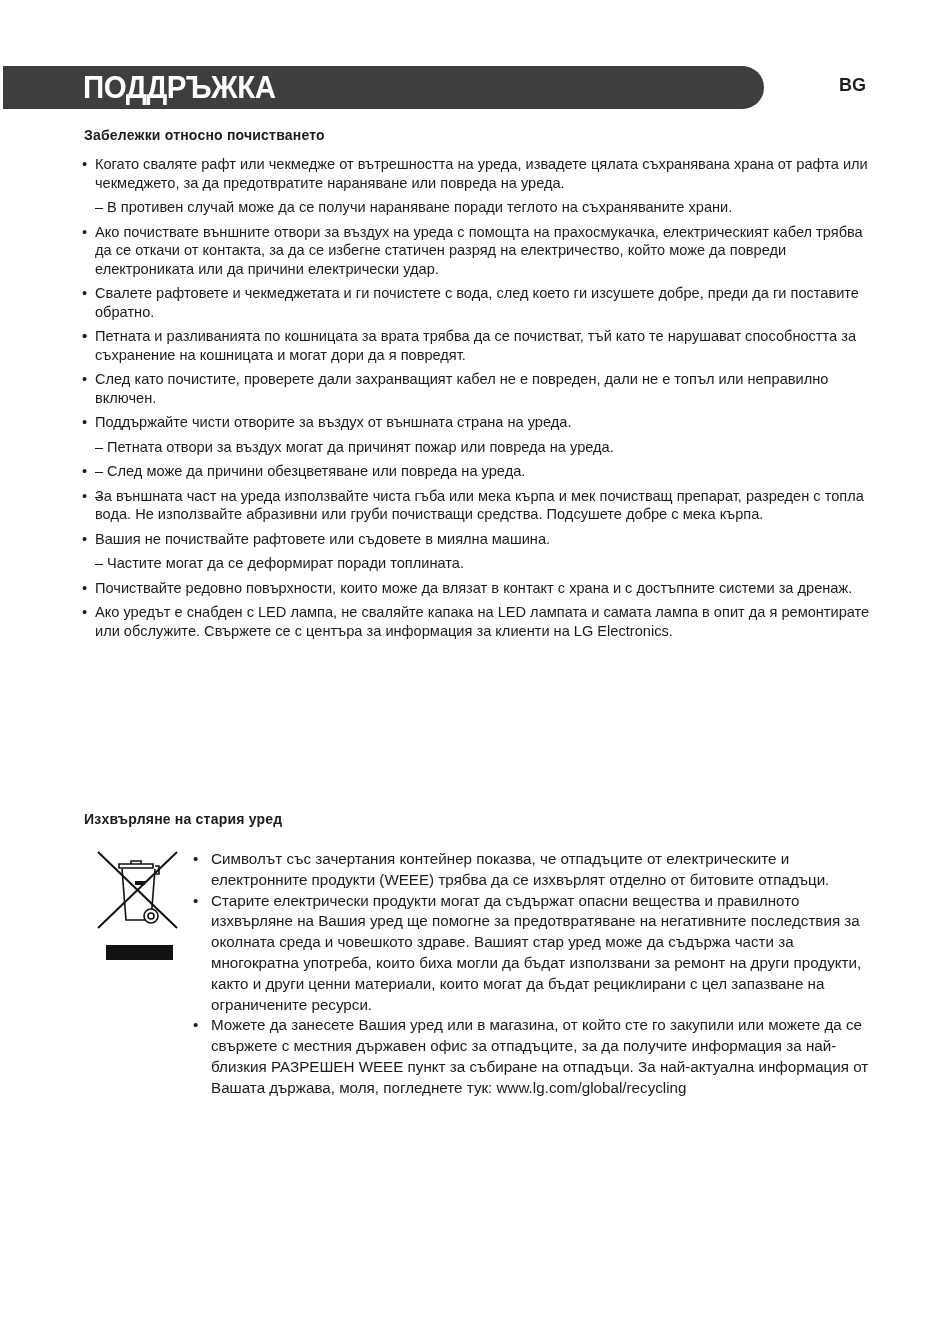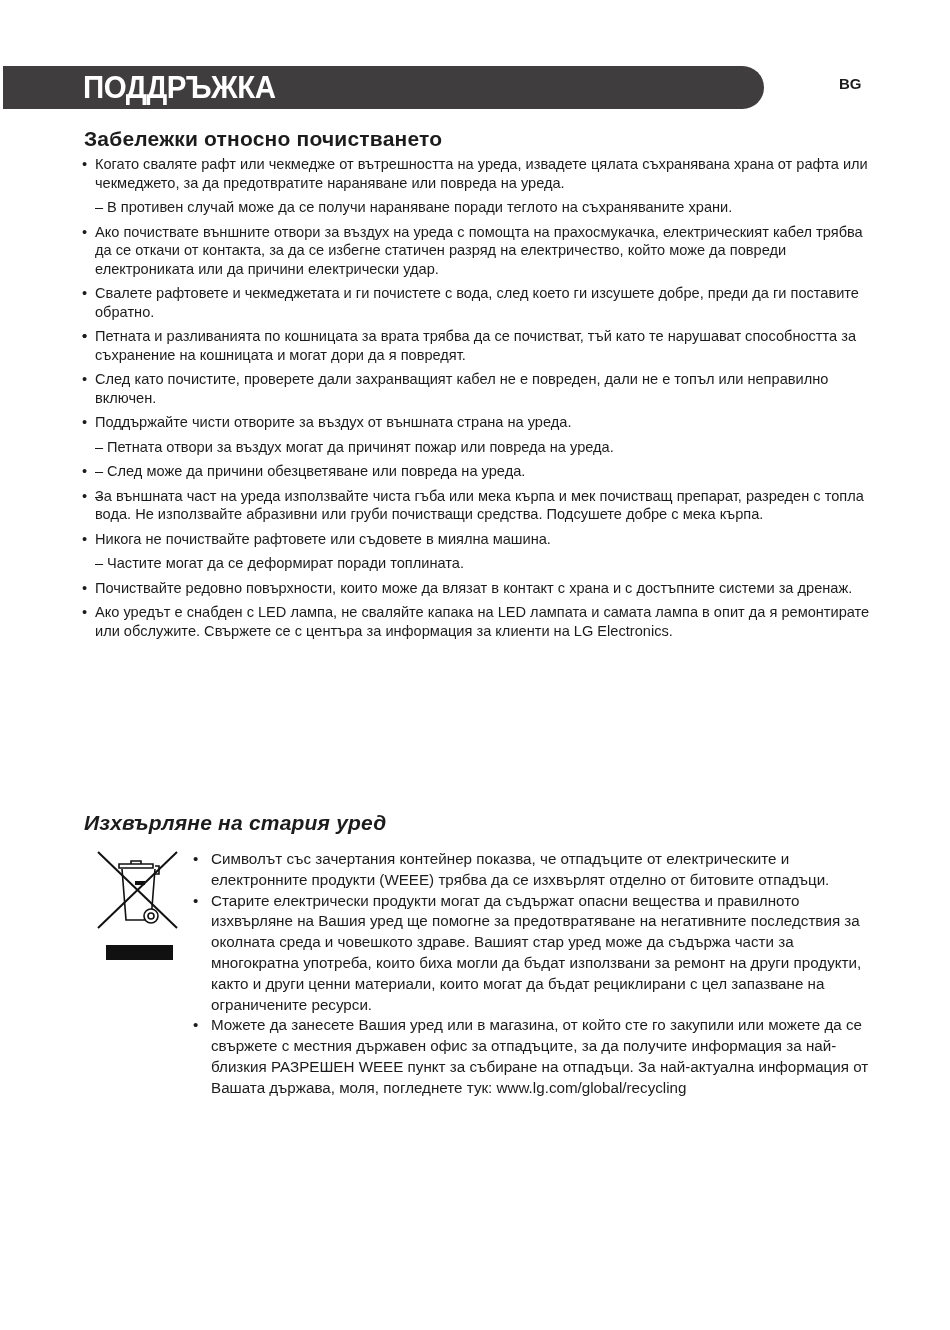--- a/index.html
+++ b/index.html
@@ -33,29 +33,29 @@
       color: #ffffff;
       line-height: 40px;
       letter-spacing: -0.5px;
       transform: scaleX(0.95);
       transform-origin: left center;
     }
     .lang-code {
       position: absolute;
       left: 839px;
       top: 75px;
-      font-size: 15px;
+      font-size: 18px;
       font-weight: bold;
       color: #1c1c1c;
       text-align: right;
     }
     .section-title {
       position: absolute;
       left: 84px;
-      font-size: 21px;
+      font-size: 14px;
       font-weight: bold;
       color: #1c1c1c;
       letter-spacing: 0.2px;
     }
     .content {
       position: absolute;
       left: 82px;
       width: 790px;
       font-size: 14.6px;
       line-height: 18.5px;
@@ -163,37 +163,37 @@
   </div>
   <div class="item sub">
     <span class="marker">–</span>
   </div>
   <div class="item">
     <span class="marker">•</span>
     <span>За външната част на уреда използвайте чиста гъба или мека кърпа и мек почистващ препарат, разреден с топла вода. Не използвайте абразивни или груби почистващи средства. Подсушете добре с мека кърпа.</span>
   </div>
   <div class="item">
     <span class="marker">•</span>
-    <span>Никога не почиствайте рафтовете или съдовете в миялна машина.</span>
+    <span>Вашия не почиствайте рафтовете или съдовете в миялна машина.</span>
   </div>
   <div class="item sub">
     <span class="marker">–</span>
     <span>Частите могат да се деформират поради топлината.</span>
   </div>
   <div class="item">
     <span class="marker">•</span>
     <span>Почиствайте редовно повърхности, които може да влязат в контакт с храна и с достъпните системи за дренаж.</span>
   </div>
   <div class="item">
     <span class="marker">•</span>
     <span>Ако уредът е снабден с LED лампа, не сваляйте капака на LED лампата и самата лампа в опит да я ремонтирате или обслужите. Свържете се с центъра за информация за клиенти на LG Electronics.</span>
   </div>
 </div>
 
-<div class="section-title" style="top:811px;font-style:italic;">Изхвърляне на стария уред</div>
+<div class="section-title" style="top:811px;">Изхвърляне на стария уред</div>
 
 <svg class="weee-icon" viewBox="0 0 84 84" xmlns="http://www.w3.org/2000/svg">
   <g fill="none" stroke="#111" stroke-width="1.6">
 
     <path d="M24 20 L58 20 L58 16 L24 16 Z"></path>
     <path d="M36 16 L36 13 L46 13 L46 16"></path>
 
     <path d="M60 18 L64 18 L64 26 L60 26"></path>
 
     <path d="M27 21 L31 72 L56 72 L60 21"></path>

